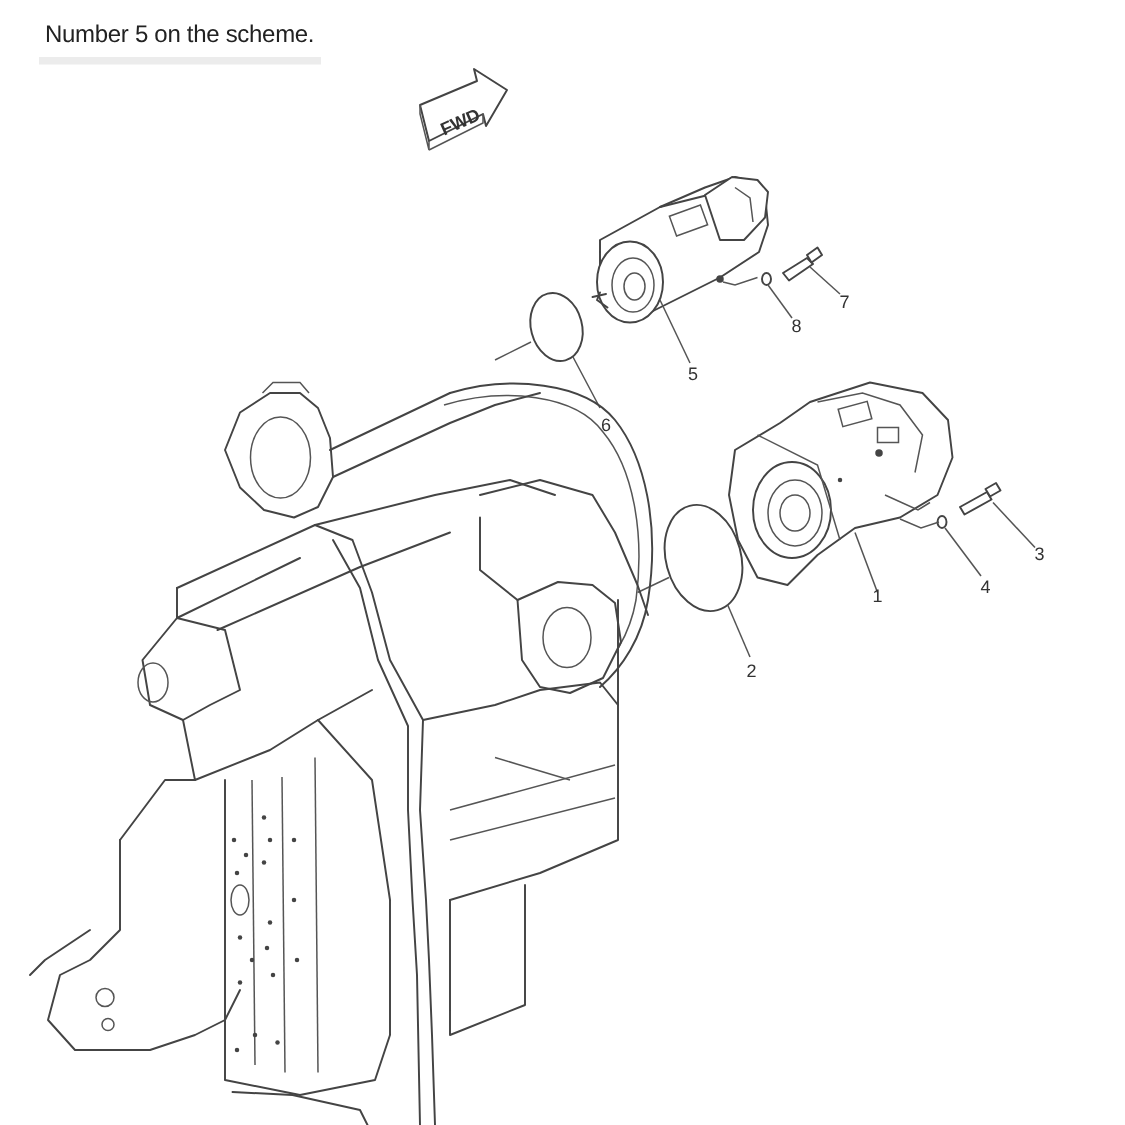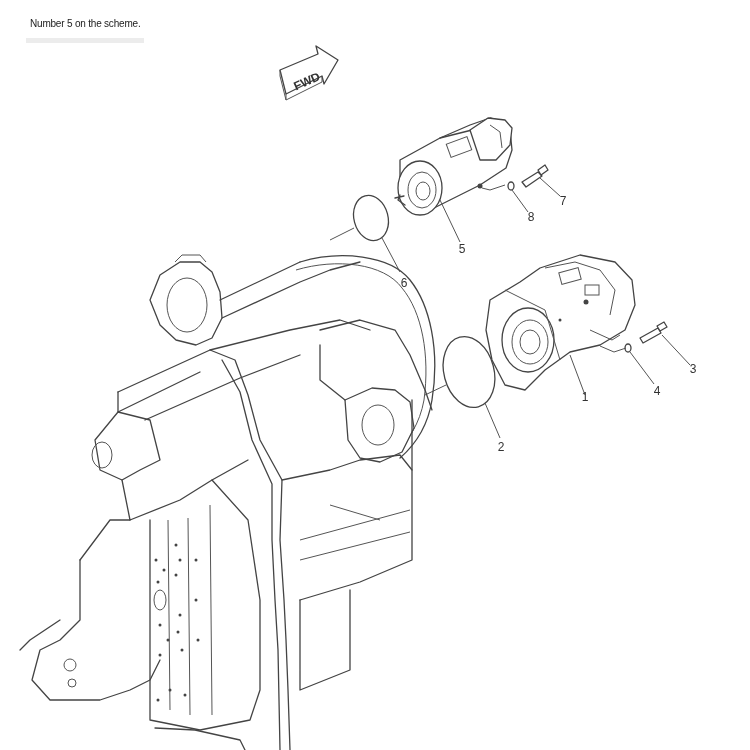--- a/index.html
+++ b/index.html
@@ -1,19 +1,19 @@
 <!DOCTYPE html>
 <html><head>
 <meta charset="utf-8">
 <style>
   html, body { margin:0; padding:0; background:#ffffff; }
   body { width:750px; height:750px; position:relative; overflow:hidden; font-family:"Liberation Sans", sans-serif; }
   .caption {
     position:absolute; left:26px; top:10px; height:28px; padding:0 4px;
-    font-size:10px; line-height:28px; color:#222; letter-spacing:-0.2px;
+    font-size:16px; line-height:28px; color:#222; letter-spacing:-0.2px;
     border-bottom:5px solid #ececec;
   }
   .callout {
     position:absolute; font-size:12px; color:#333; font-family:"Liberation Sans", sans-serif;
     width:14px; text-align:center;
   }
   svg.drawing { position:absolute; left:0; top:0; }
   .ln { fill:none; stroke:#444; stroke-width:1.3; stroke-linejoin:round; stroke-linecap:round; }
   .lt { fill:none; stroke:#555; stroke-width:1; }
   .fillw { fill:#fff; stroke:#444; stroke-width:1.3; stroke-linejoin:round; }

